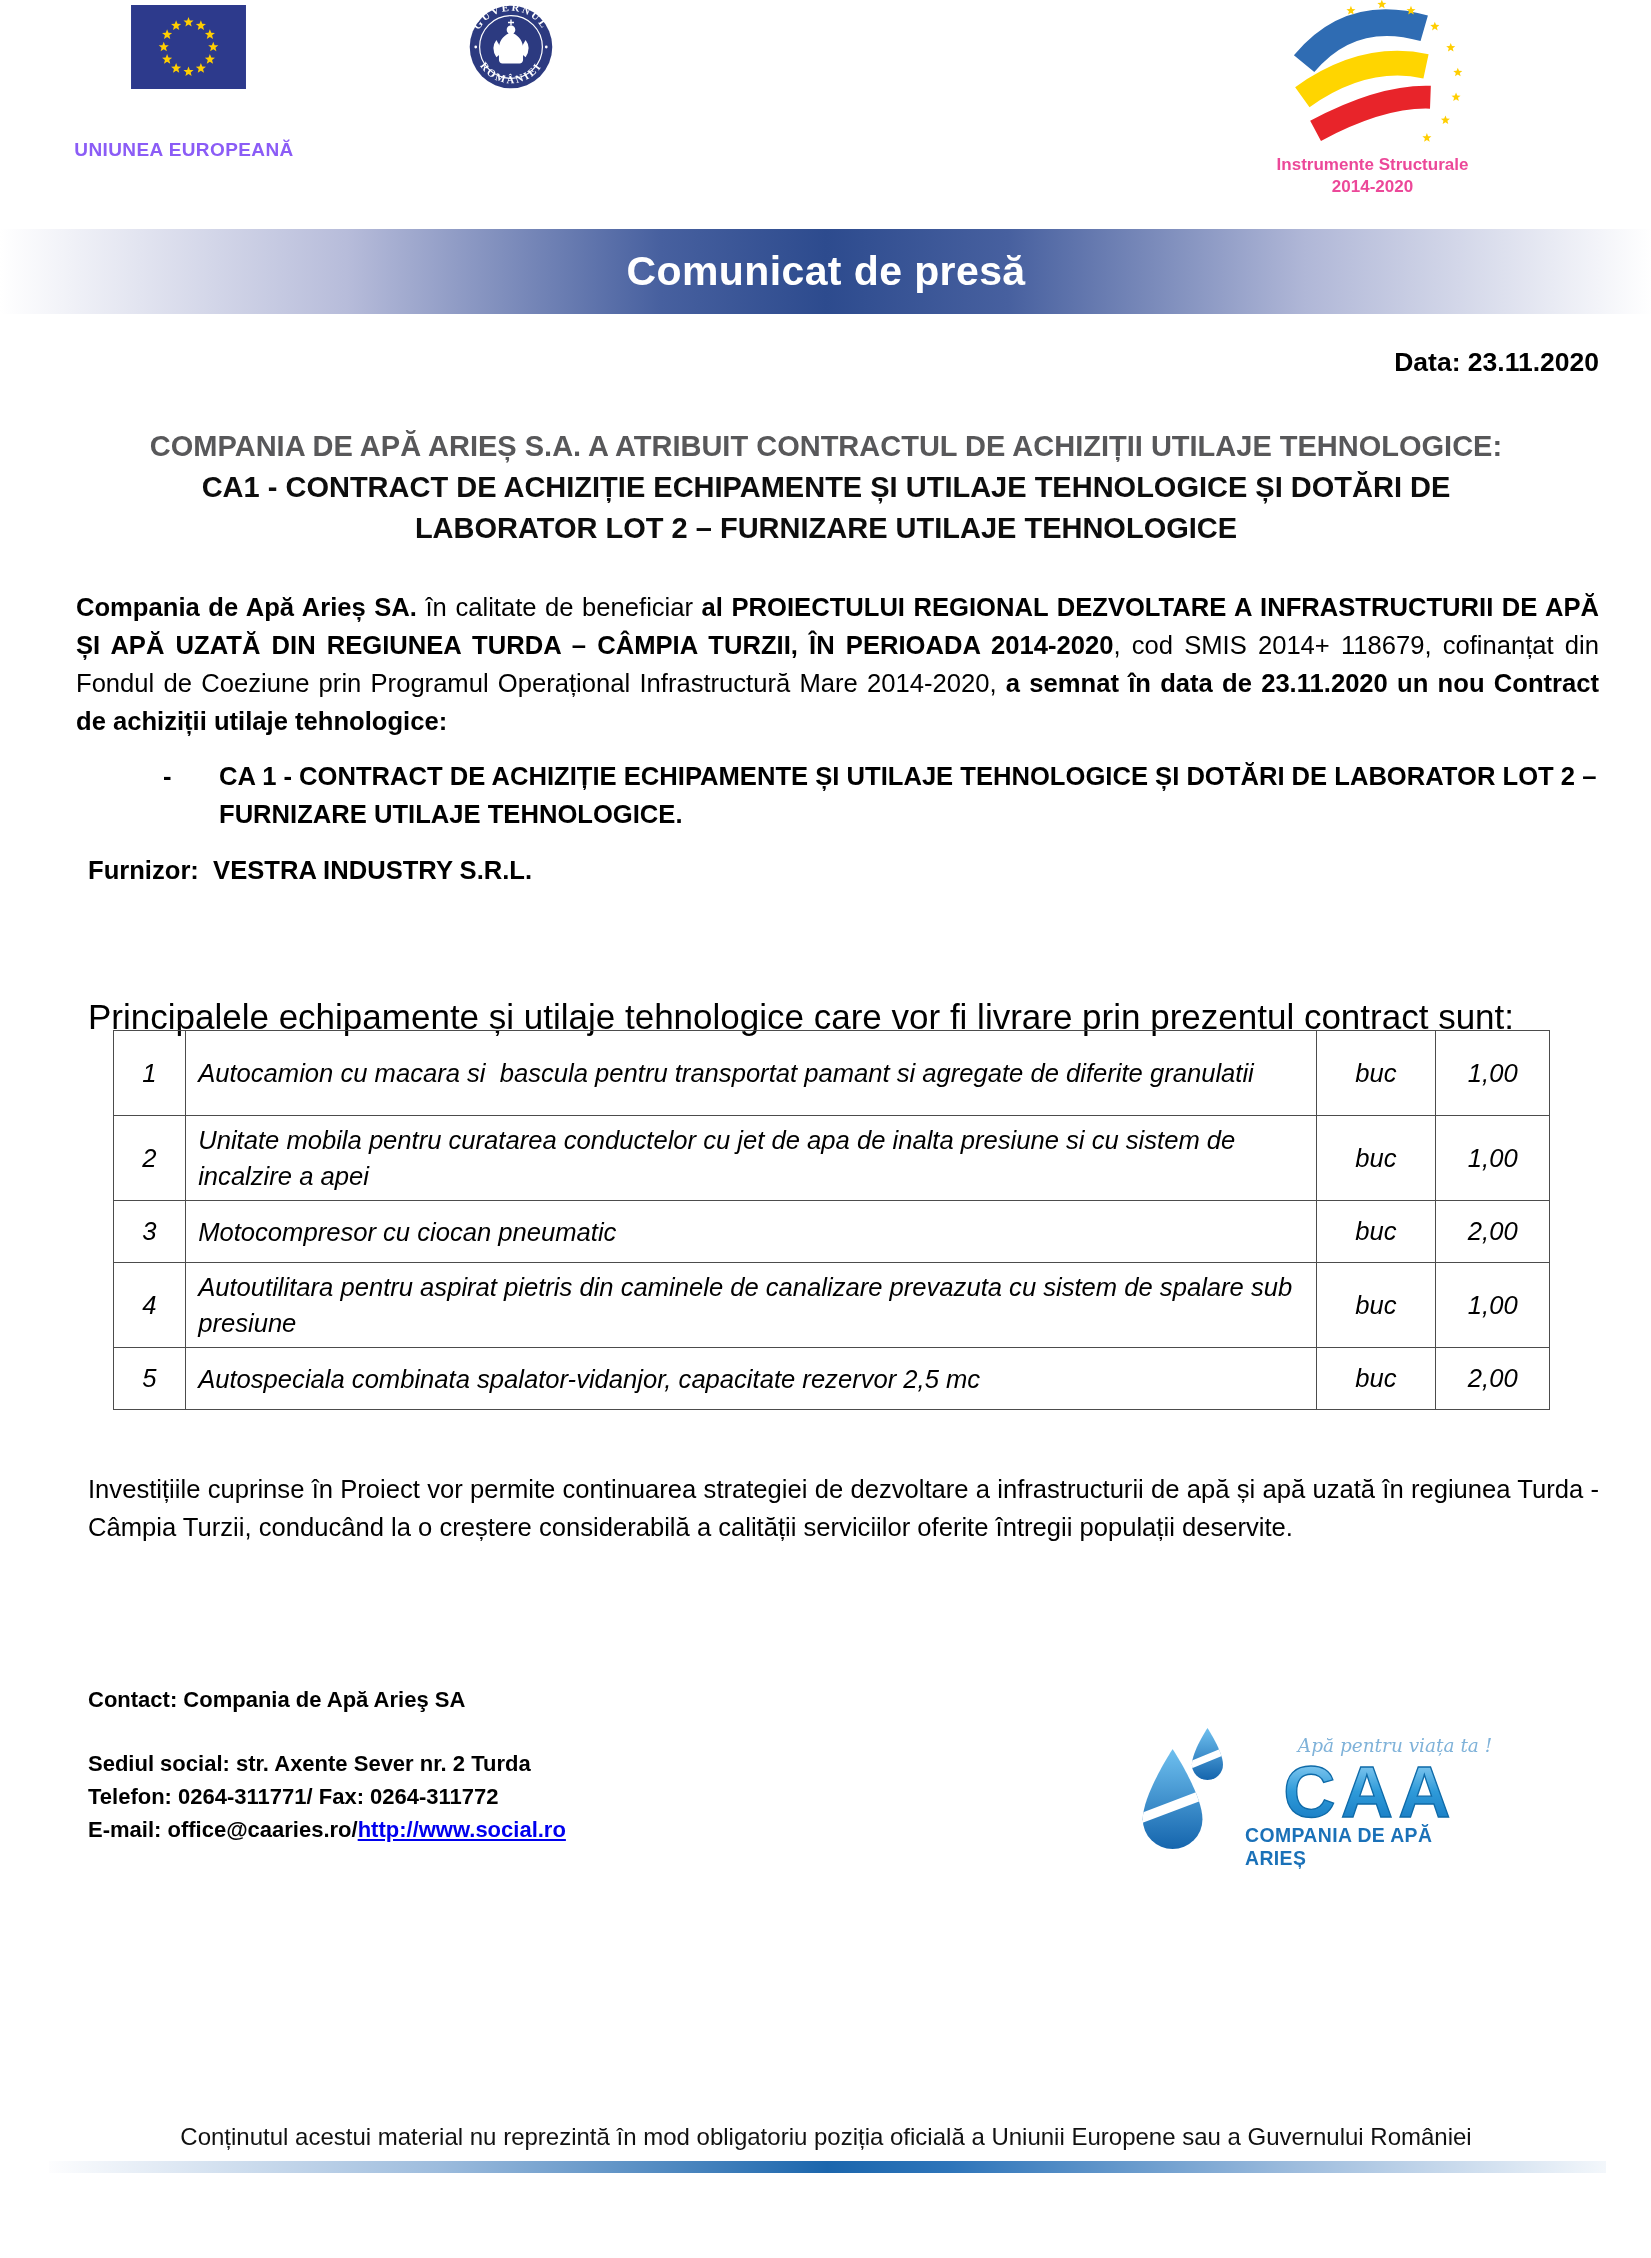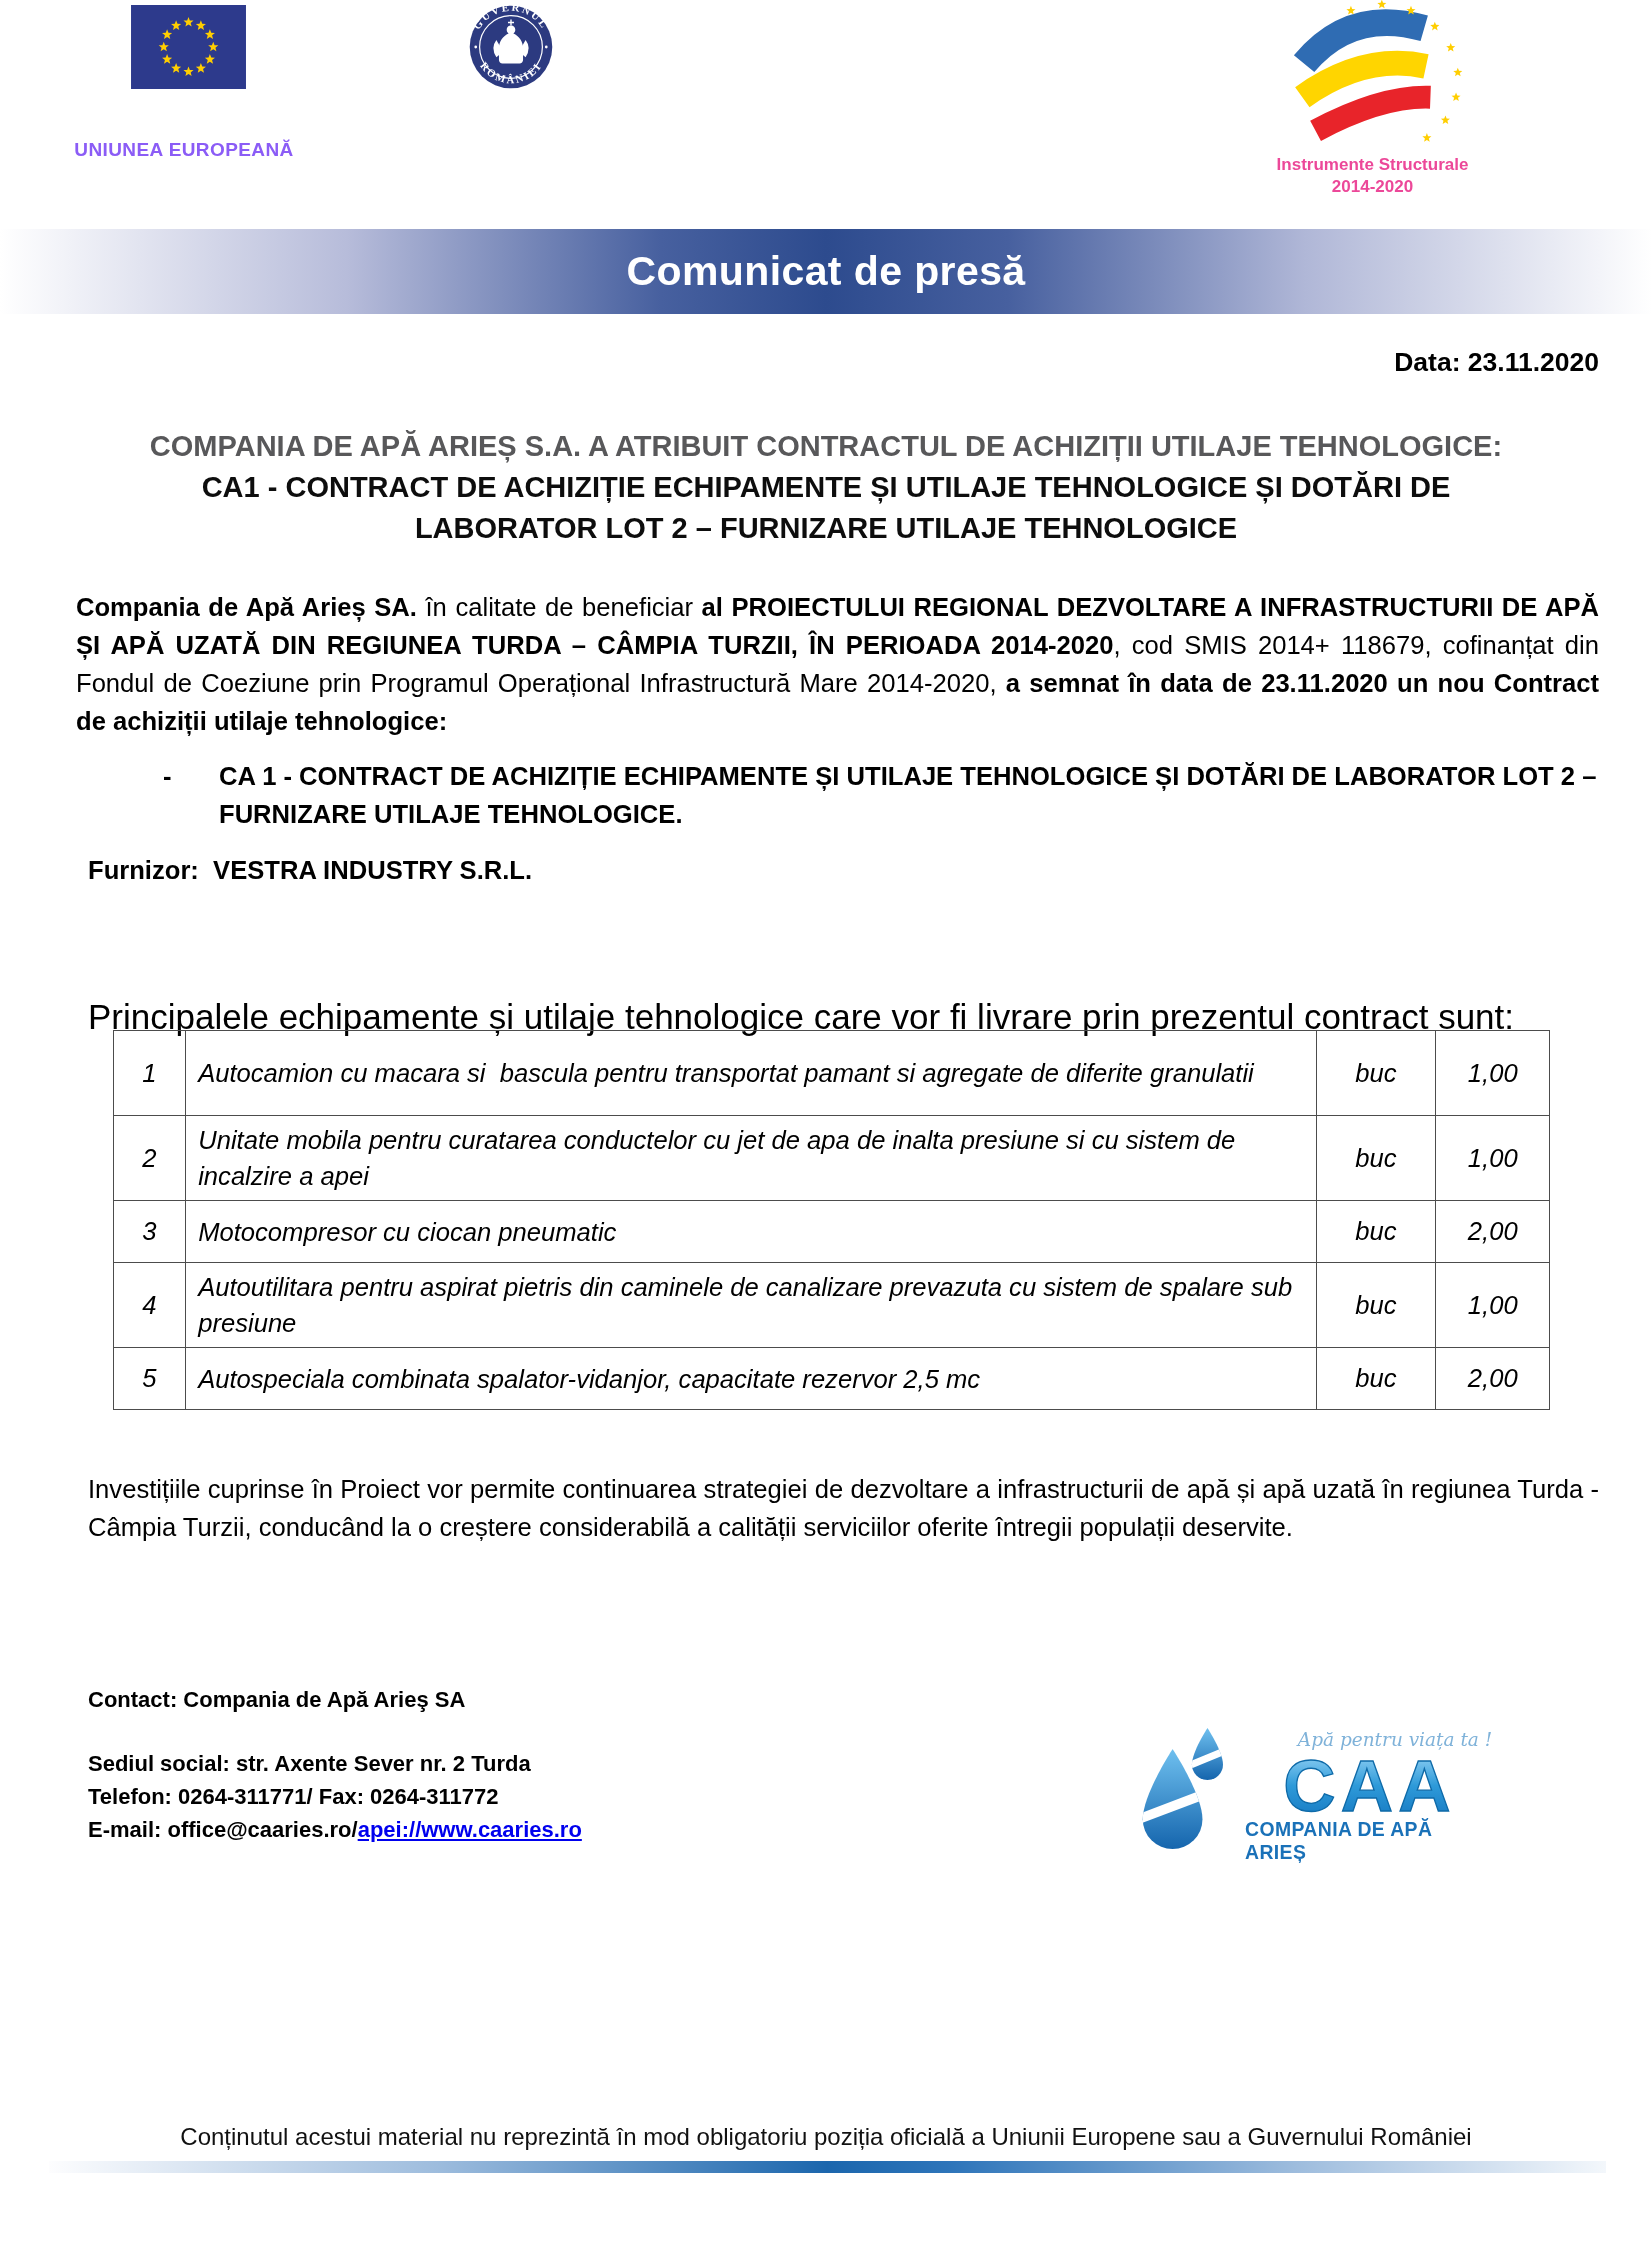--- a/index.html
+++ b/index.html
@@ -53,21 +53,21 @@
           text-align:justify;}
   .cofinance{position:absolute;left:88px;right:53px;top:1632px;text-align:center;
              font-size:25.6px;font-weight:bold;font-style:italic;}
   .contact-head{position:absolute;left:88px;top:1687px;font-size:22px;font-weight:bold;}
   .contact-block{position:absolute;left:88px;top:1747px;font-size:22px;font-weight:bold;line-height:33px;}
   .contact-block a{color:#0000ee;text-decoration:underline;}
 
   
   .caa{position:absolute;left:1141px;top:1722px;width:353px;height:132px;}
   .caa-drops{position:absolute;left:0;top:3.5px;}
-  .caa-right{position:absolute;left:104px;top:6px;width:249px;}
+  .caa-right{position:absolute;left:104px;top:12px;width:249px;}
   .caa-slogan{text-align:right;padding-right:1.8px;font-family:"DejaVu Serif",serif;
               font-style:italic;font-size:18.5px;color:#7fb2d9;line-height:23px;}
   .caa-name{margin-top:-5.3px;font-size:19.4px;font-weight:bold;color:#1a71b8;letter-spacing:0.4px;}
 
   
   .disclaimer{position:absolute;left:53px;right:53px;top:2123px;text-align:center;font-size:24px;color:#111;}
   .footer-line{position:absolute;left:49px;right:46px;top:2161px;height:11.5px;
                background:linear-gradient(90deg,#fdfdfe 0%,#9dbcdd 25%,#1b66ad 50%,#2e75ba 58%,
                           #9dbcdd 80%,#f3f7fb 100%);}
 </style>
@@ -203,21 +203,21 @@
   </tbody>
     </table>
 
   <div class="invest">Investițiile cuprinse în Proiect vor permite continuarea strategiei de dezvoltare a infrastructurii de apă și apă uzată în regiunea Turda - Câmpia Turzii, conducând la o creștere considerabilă a calității serviciilor oferite întregii populații deservite.</div>
 
 
   <div class="contact-head">Contact: Compania de Apă Arieş SA</div>
   <div class="contact-block">
     <div>Sediul social: str. Axente Sever nr. 2 Turda</div>
     <div>Telefon: 0264-311771/ Fax: 0264-311772</div>
-    <div><span>E-mail: office@caaries.ro/</span><a href="#">apei://www.caaries.ro</a></div>
+    <div><span>E-mail: office@caaries.ro/</span><a href="#">http://www.social.ro</a></div>
   </div>
 
   <div class="caa">
     <svg class="caa-drops" width="101" height="125" viewBox="0 0 115 142">
       <defs>
         <linearGradient id="dropg" x1="0" y1="0" x2="0" y2="1">
           <stop offset="0" stop-color="#6fc0ef"></stop>
             <stop offset="1" stop-color="#1565ad"></stop>
         </linearGradient>
         <path id="drop" d="M34,0 C34,0 0,52 0,80 a34,34 0 0 0 68,0 C68,52 34,0 34,0 Z"></path>

